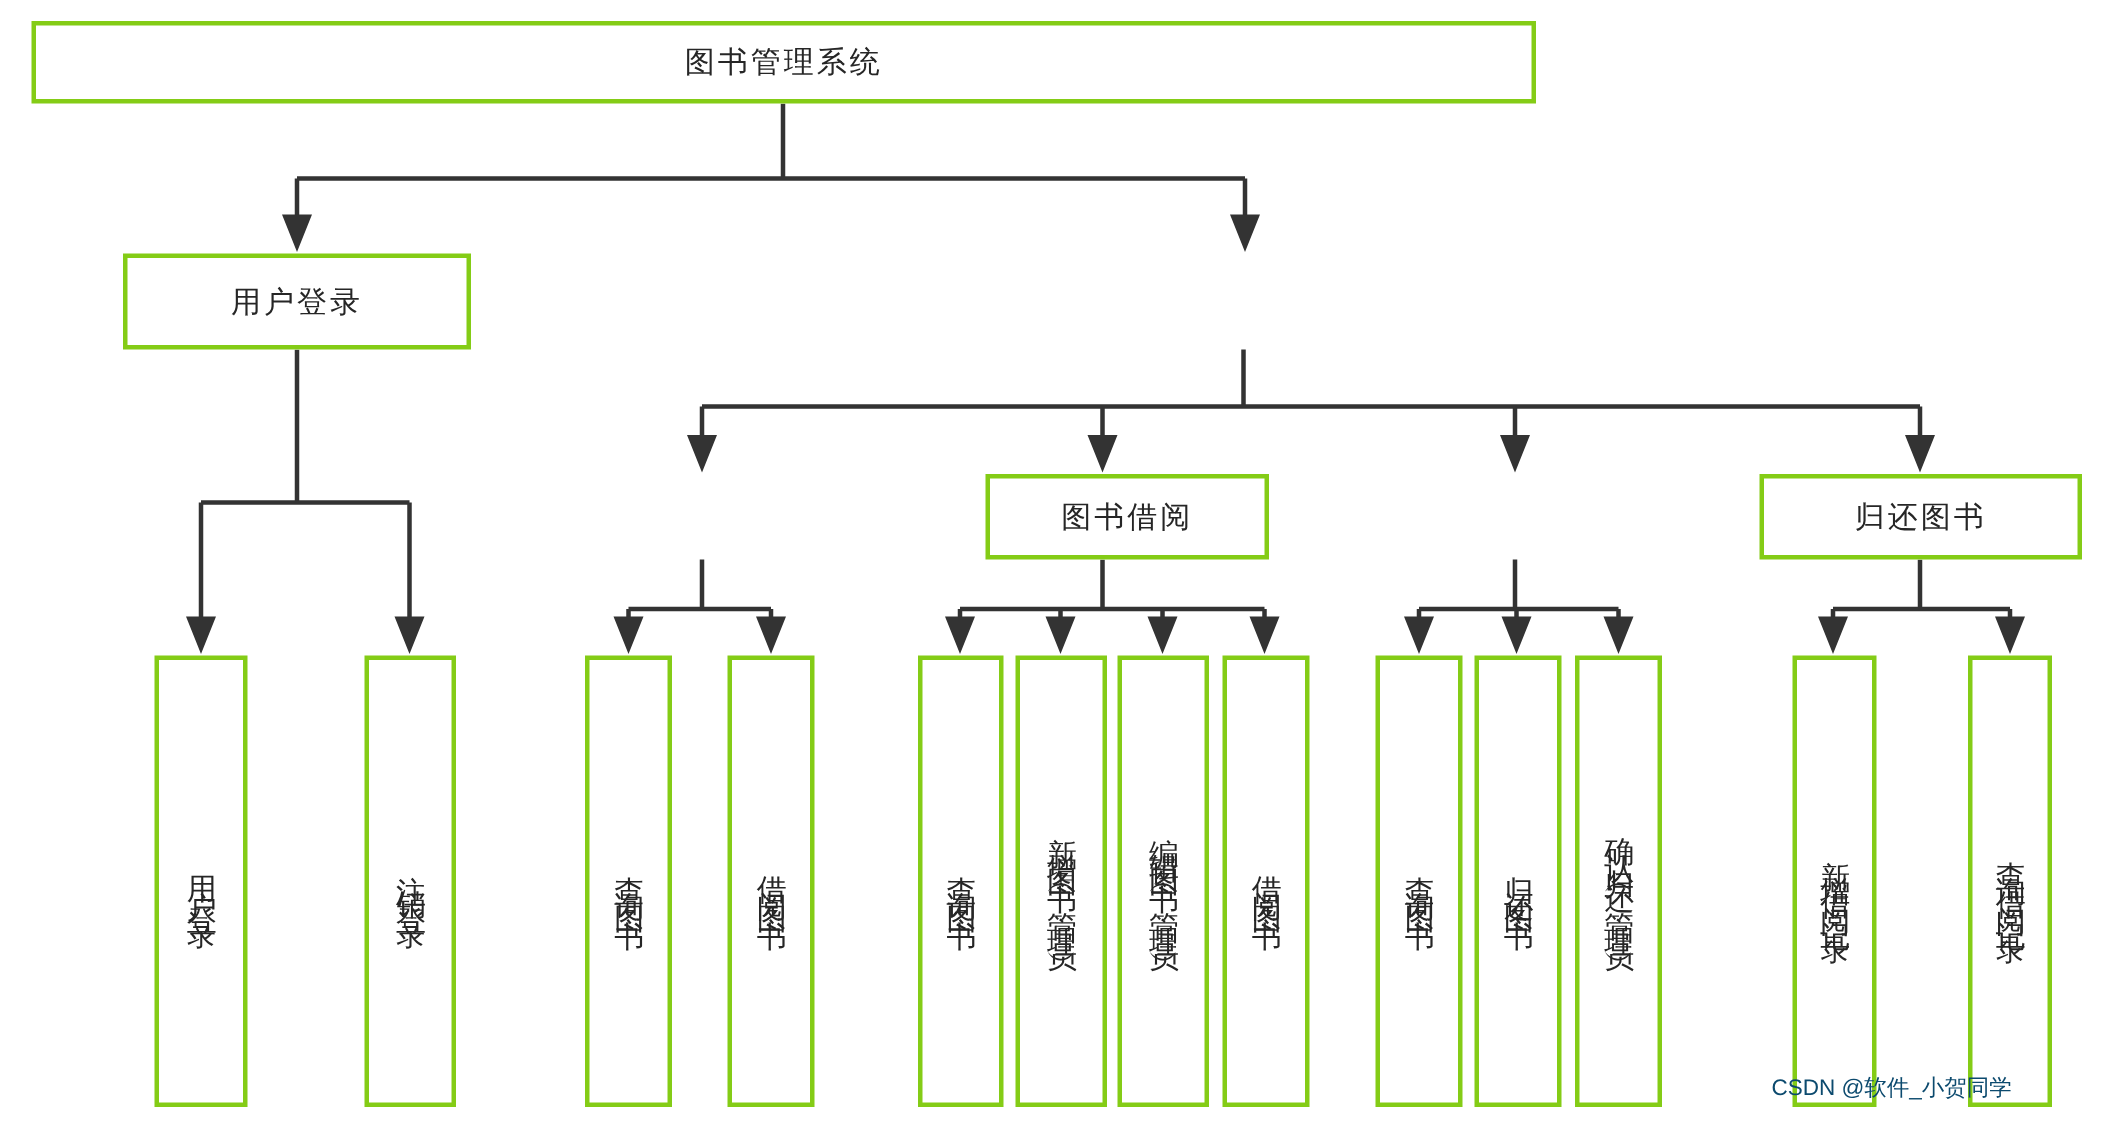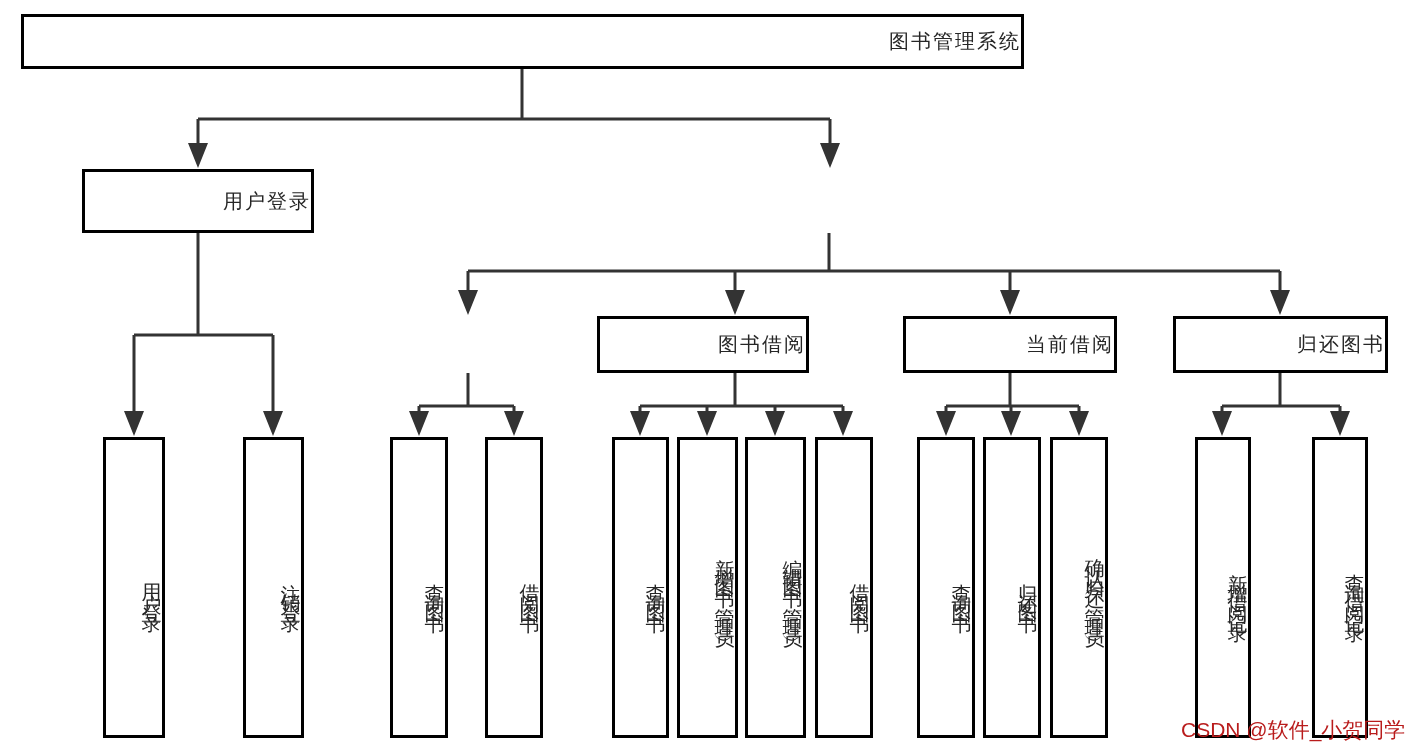--- a/index.html
+++ b/index.html
@@ -15,25 +15,25 @@
     position: absolute;
     left: 0; top: 0;
     width: 1405px; height: 747px;
     z-index: 1;
   }
   .connectors .ln { stroke: #333333; stroke-width: 3; fill: none; }
   .connectors .ar { fill: #333333; stroke: none; }
   .hnode, .vnode {
     position: absolute;
     box-sizing: border-box;
-    border: 3px solid #000000;
+    border: 3px solid #84cc16;
     background: #ffffff;
     display: flex;
     align-items: center;
-    justify-content: flex-end;
+    justify-content: center;
     z-index: 2;
   }
   .hnode span {
     font-size: 20px;
     color: #262626;
     letter-spacing: 2px;
     white-space: nowrap;
   }
   .vnode span {
     writing-mode: vertical-rl;
@@ -41,22 +41,22 @@
     font-size: 20px;
     color: #262626;
     letter-spacing: 10px;
     white-space: nowrap;
     line-height: 1;
   }
   .watermark {
     position: absolute;
     left: 1181px;
     top: 716px;
-    font-size: 21px;
-    color: #b91c1c;
+    font-size: 15px;
+    color: #0c4a6e;
     z-index: 3;
     white-space: nowrap;
   }
 </style>
 </head>
 <body>
 
 <div class="stage">
 
   <svg class="connectors" width="1405" height="747" viewBox="0 0 1405 747" xmlns="http://www.w3.org/2000/svg">
@@ -82,25 +82,22 @@
   </svg>
 
   <div class="hnode" style="left:21px;top:14px;width:1003px;height:55px">
     <span>图书管理系统</span>
   </div>
 
   <div class="hnode" style="left:82px;top:169px;width:232px;height:64px">
     <span>用户登录</span>
   </div>
 
-  <div class="hnode" style="left:597px;top:316px;width:212px;height:57px">
+  <div class="hnode" style="left:657px;top:316px;width:189px;height:57px">
     <span>图书借阅</span>
-  </div>
-  <div class="hnode" style="left:903px;top:316px;width:214px;height:57px">
-    <span>当前借阅</span>
   </div>
   <div class="hnode" style="left:1173px;top:316px;width:215px;height:57px">
     <span>归还图书</span>
   </div>
 
   <div class="vnode" style="left:103px;top:437px;width:62px;height:301px">
     <span>用户登录</span>
   </div>
   <div class="vnode" style="left:243px;top:437px;width:61px;height:301px">
     <span>注销登录</span>

